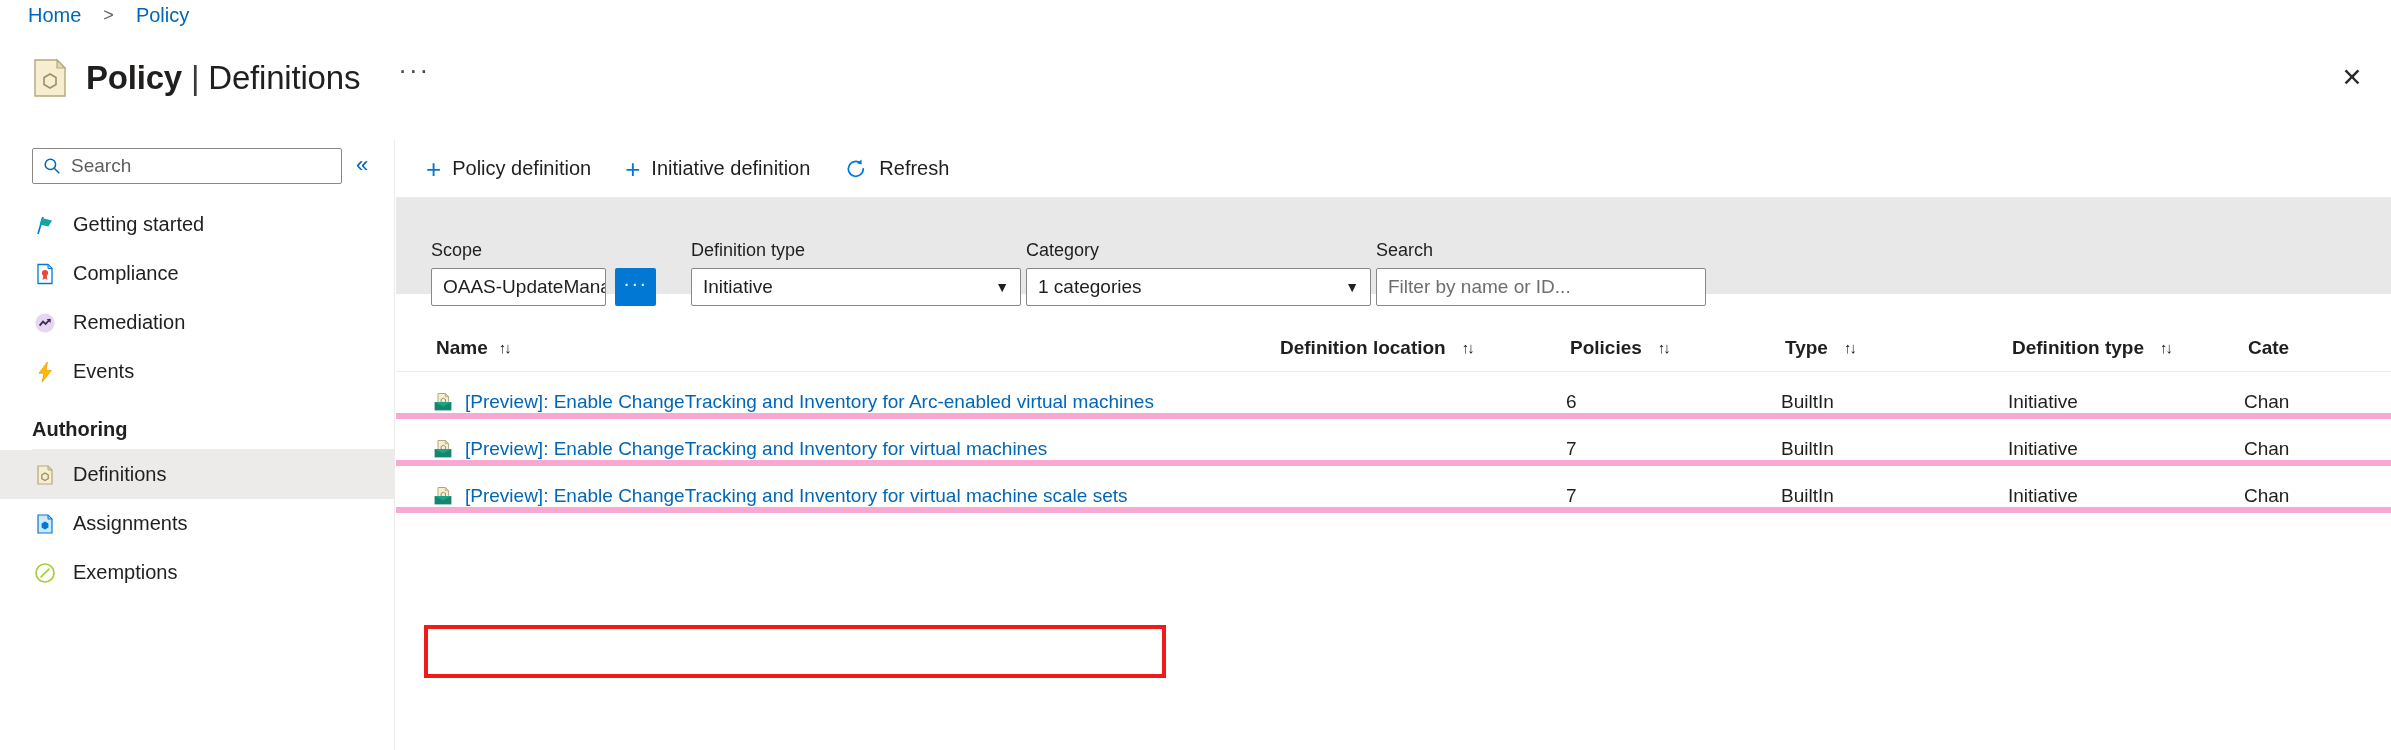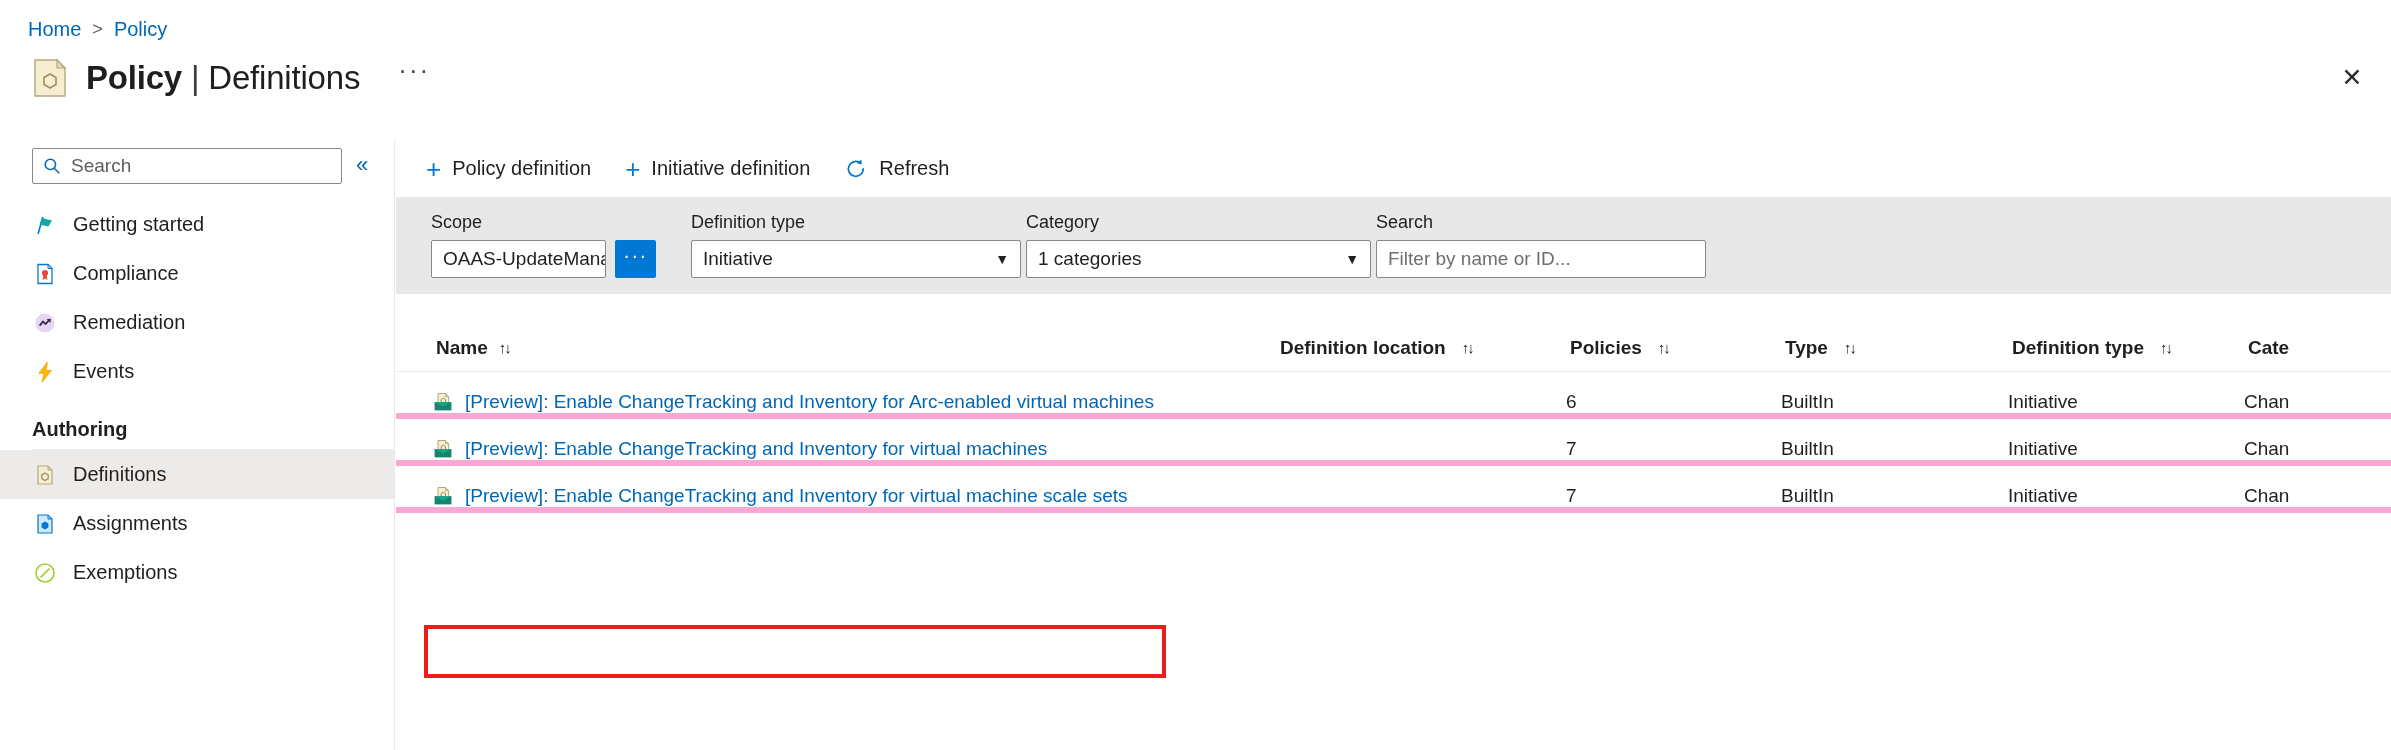--- a/index.html
+++ b/index.html
@@ -7,22 +7,22 @@
     width: 2391px; height: 750px;
     background: #ffffff;
     font-family: "Liberation Sans", sans-serif;
     color: #201f1e;
     overflow: hidden;
   }
   .page { position: relative; width: 2391px; height: 750px; }
 
   
   .breadcrumb {
-    position: absolute; left: 28px; top: 18px;
-    display: flex; align-items: center; gap: 11px;
+    position: absolute; left: 28px; top: 4px;
+    display: flex; align-items: center; gap: 22px;
     font-size: 20px;
   }
   .crumb-link { color: #0067b8; cursor: pointer; }
   .crumb-sep { color: #605e5c; font-size: 18px; }
 
   
   .title-row {
     position: absolute; left: 32px; top: 55px;
     display: flex; align-items: center; gap: 18px;
   }
@@ -83,21 +83,21 @@
     display: flex; align-items: center; gap: 11px;
     font-size: 20px; color: #201f1e; cursor: pointer; white-space: nowrap;
   }
   .tb-btn .glyph { color: #0078d4; font-size: 26px; line-height: 1; font-weight: 300; }
   .tb-btn svg { flex: none; }
 
   .filterbar {
     background: #e8e8e8; height: 96px; padding: 14px 0 0 35px;
     display: flex; align-items: flex-start; gap: 0;
   }
-  .field { display: flex; flex-direction: column; }
+  .field { display: flex; flex-direction: column; margin-top: 28px; }
   .field-label { font-size: 18px; color: #201f1e; margin-bottom: 7px; }
   .field-row { display: flex; align-items: center; gap: 9px; }
   .input-box {
     height: 38px; border: 1px solid #8a8886; background: #fff; border-radius: 2px;
     display: flex; align-items: center; padding: 0 11px; font-size: 19px; color: #201f1e;
     white-space: nowrap; overflow: hidden;
   }
   .input-box.placeholder { color: #6e6e6e; }
   .ellipsis-btn {
     width: 41px; height: 38px; background: #0078d4; border-radius: 2px;

